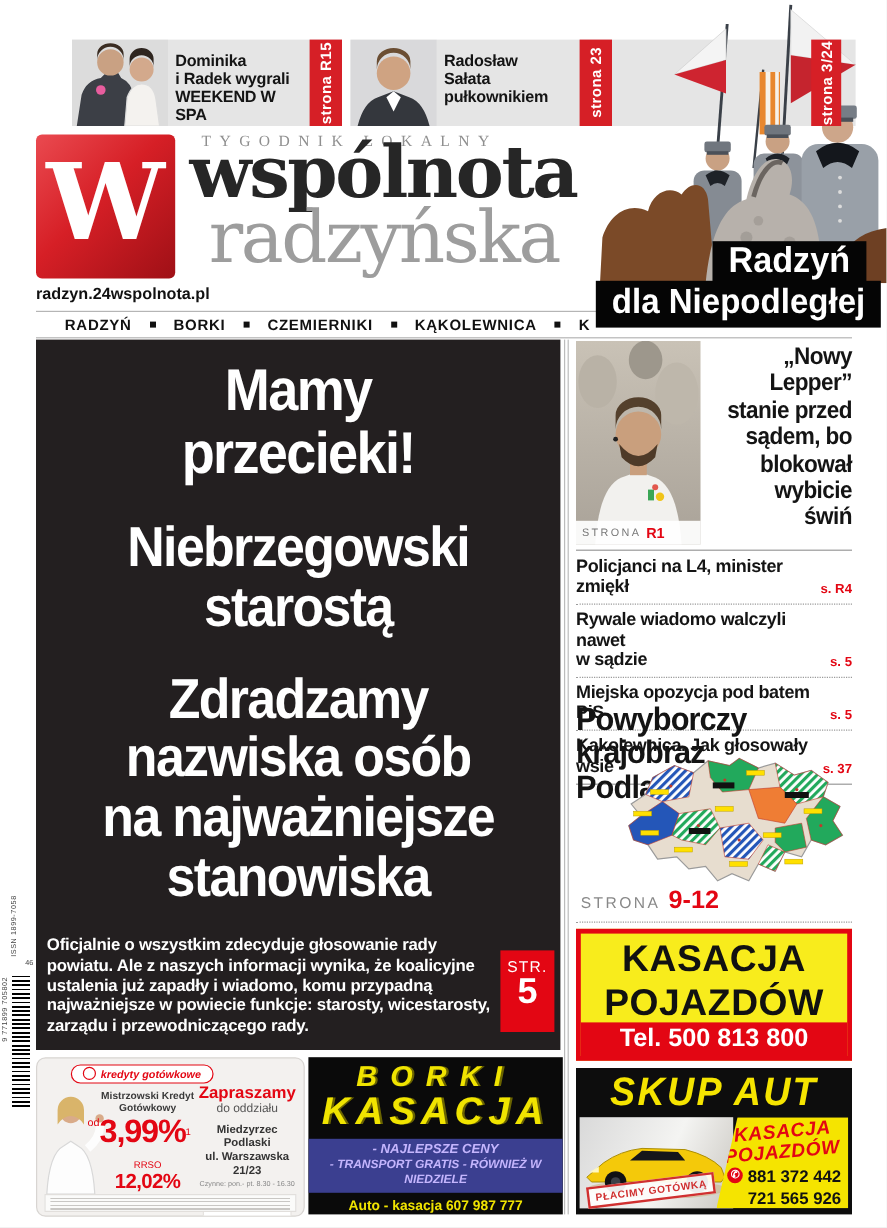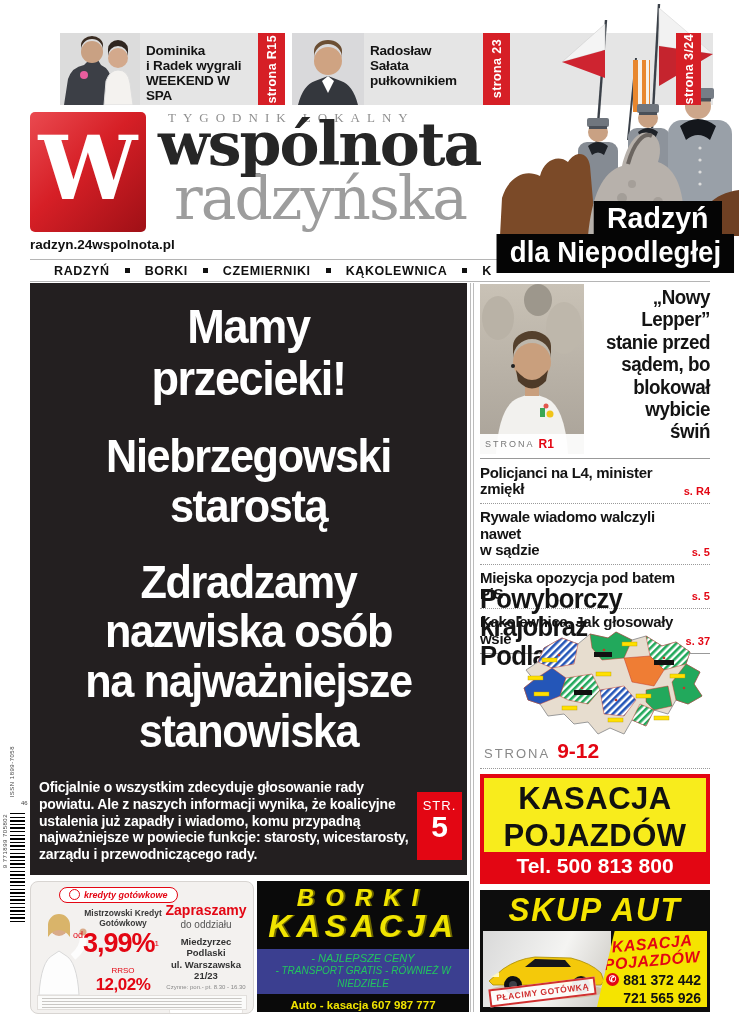--- a/index.html
+++ b/index.html
@@ -105,21 +105,21 @@
   .sant-logo .b1{color:#e30613;font-weight:700;font-size:8.5px;line-height:1;}
   .sant-logo .b2{color:#e30613;font-size:5.5px;line-height:1;}
   .flame{display:inline-block;width:7px;height:7px;background:#e30613;clip-path:polygon(50% 0,100% 70%,65% 100%,35% 100%,0 70%);margin-right:2px;vertical-align:-1px;}
   .fineprint{position:absolute;left:6px;right:6px;bottom:3px;height:13px;background:#fbfbfa;border:1px solid #e2dfdc;
              background-image:repeating-linear-gradient(to bottom,transparent 0 2px,#c9c7c4 2px 3px);background-size:96% 100%;background-position:center;background-repeat:no-repeat;}
 
   
   .ad-auto{left:257px;top:881px;width:212px;height:131px;background:#0a0a0a;text-align:center;overflow:hidden;}
   .auto-t1{color:#f0e400;font-weight:700;font-style:italic;font-size:24px;letter-spacing:11px;margin-top:5px;line-height:1;text-shadow:2px 0 0 #6a6400;}
   .auto-t2{color:#f0e400;font-weight:700;font-style:italic;font-size:32px;letter-spacing:5px;line-height:1.05;text-shadow:2px 0 0 #6a6400;}
-  .auto-blue{background:#3b3f90;color:#22c55e;font-weight:400;font-style:italic;margin-top:5px;padding:3px 2px 4px;}
+  .auto-blue{background:#3b3f90;color:#c4b5fd;font-weight:700;font-style:italic;margin-top:5px;padding:3px 2px 4px;}
   .auto-blue .bl1{font-size:11px;line-height:1.25;}
   .auto-blue .bl2{font-size:10px;line-height:1.25;}
   .auto-ph{color:#f0e400;font-weight:700;font-size:11.5px;line-height:1.5;margin-top:3px;}
 
   
   .vtext{writing-mode:vertical-rl;transform:rotate(180deg);font-size:6px;color:#444;letter-spacing:.5px;}
   .bars{position:absolute;left:9px;top:812px;width:15px;height:112px;
         background:repeating-linear-gradient(to bottom,#000 0 1.5px,#fff 1.5px 3.6px);border:1px solid #fff;}
   .photoimg{display:block;}
 </style>

